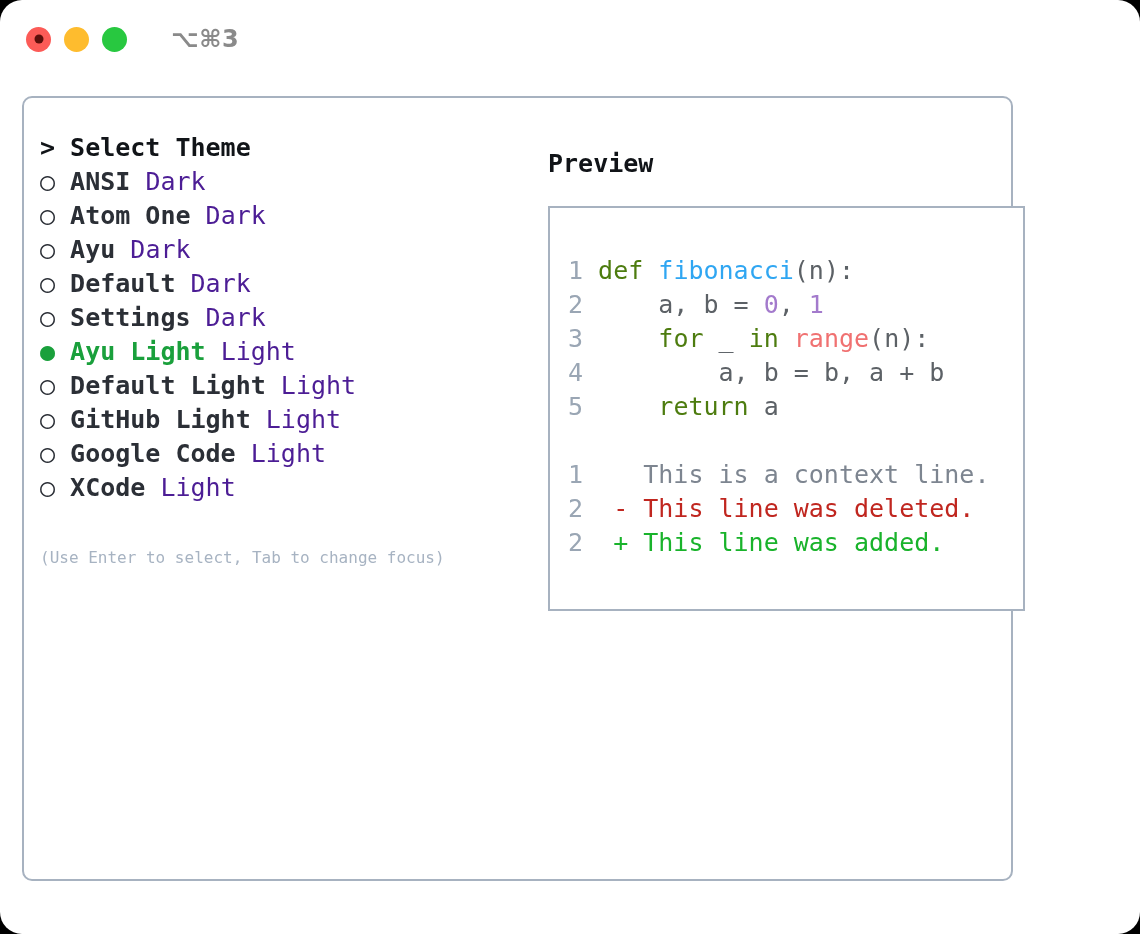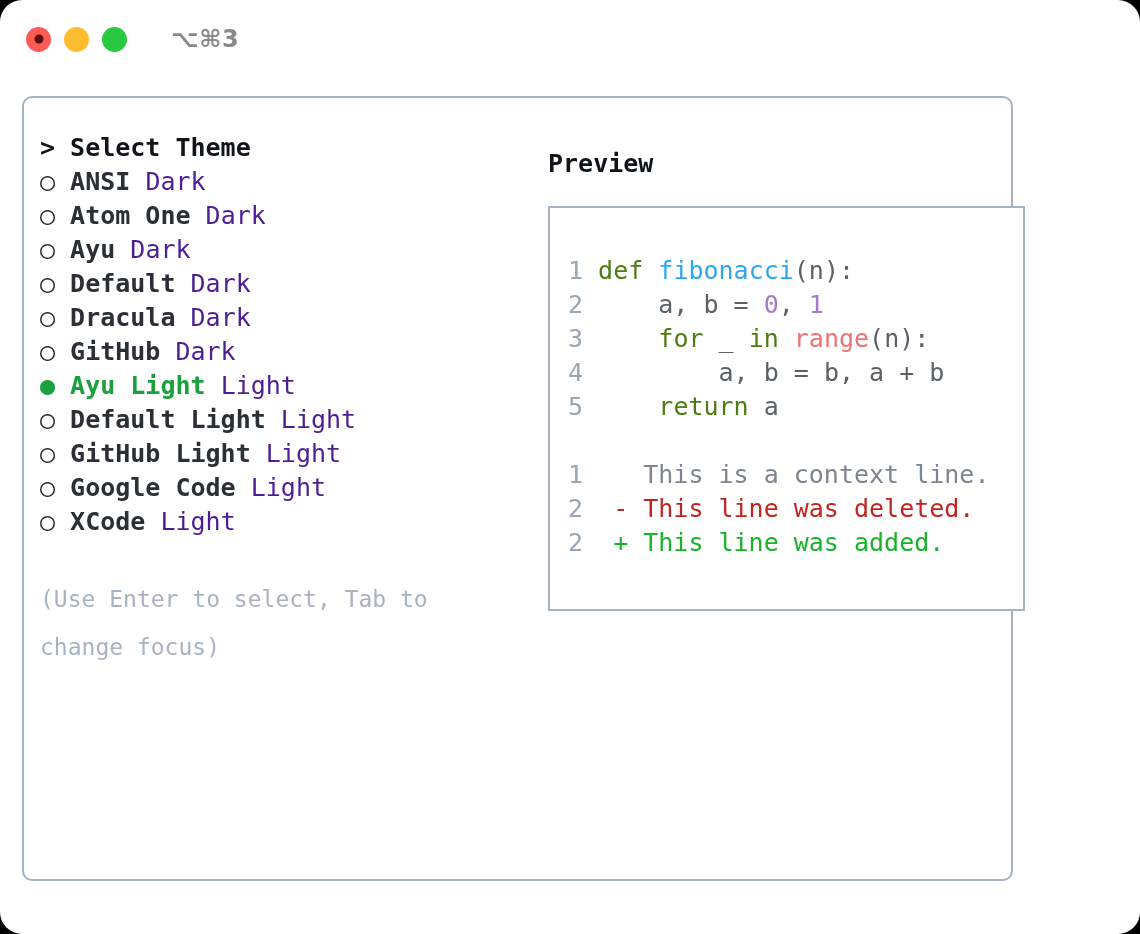--- a/index.html
+++ b/index.html
@@ -118,22 +118,22 @@
   .opt-row .label  { color: #2b2f36; font-weight: bold; }
   .opt-row .tag    { color: #4c1d95; }
 
   .opt-row.selected .marker,
   .opt-row.selected .label { color: #1aa03c; }
 
   #apply-block { margin-top: 40px; }
 
   #hint {
     margin-top: 36px;
-    font-size: 23px;
-    line-height: 48px;
+    font-size: 16px;
+    line-height: 34px;
     color: #a7b3c2;
     width: 420px;
     white-space: pre-wrap;
   }
 
   
   #right-col {
     flex: 1;
     padding: 49px 0 0 0;
     box-sizing: border-box;
@@ -198,22 +198,21 @@
 
       <div id="left-col">
 
         <div class="section-title bold">&gt; Select Theme</div>
 
         <div id="theme-list">
             <div class="opt-row"><span class="marker">○ </span><span class="label">ANSI </span><span class="tag">Dark</span></div>
             <div class="opt-row"><span class="marker">○ </span><span class="label">Atom One </span><span class="tag">Dark</span></div>
             <div class="opt-row"><span class="marker">○ </span><span class="label">Ayu </span><span class="tag">Dark</span></div>
             <div class="opt-row"><span class="marker">○ </span><span class="label">Default </span><span class="tag">Dark</span></div>
-            <div class="opt-row"><span class="marker">○ </span><span class="label">Dracula </span><span class="tag">Dark</span></div>
-            <div class="opt-row"><span class="marker">○ </span><span class="label">GitHub </span><span class="tag">Dark</span></div>
+            <div class="opt-row"><span class="marker">○ </span><span class="label">Settings </span><span class="tag">Dark</span></div>
             <div class="opt-row selected"><span class="marker">● </span><span class="label">Ayu Light </span><span class="tag">Light</span></div>
             <div class="opt-row"><span class="marker">○ </span><span class="label">Default Light </span><span class="tag">Light</span></div>
             <div class="opt-row"><span class="marker">○ </span><span class="label">GitHub Light </span><span class="tag">Light</span></div>
             <div class="opt-row"><span class="marker">○ </span><span class="label">Google Code </span><span class="tag">Light</span></div>
             <div class="opt-row"><span class="marker">○ </span><span class="label">XCode </span><span class="tag">Light</span></div>
           </div>
 
 
         <div id="hint">(Use Enter to select, Tab to change focus)</div>
       </div>

